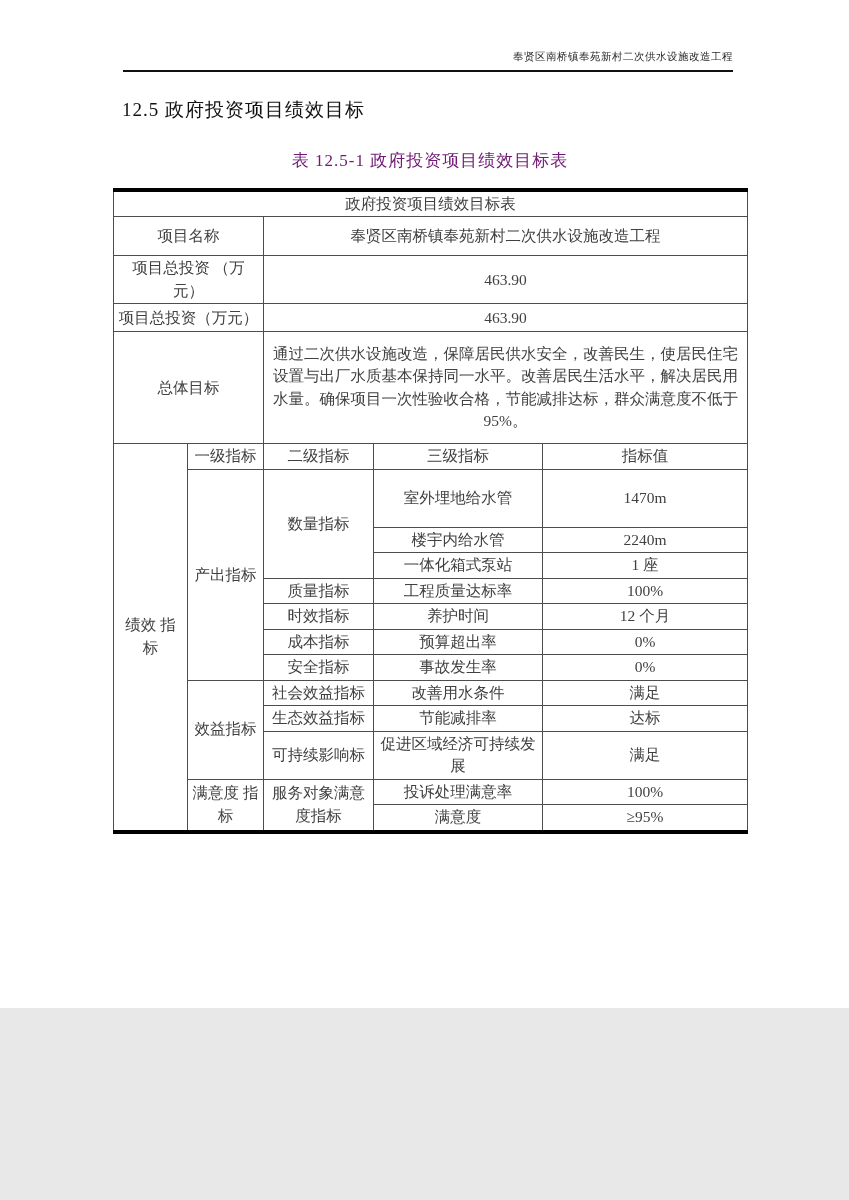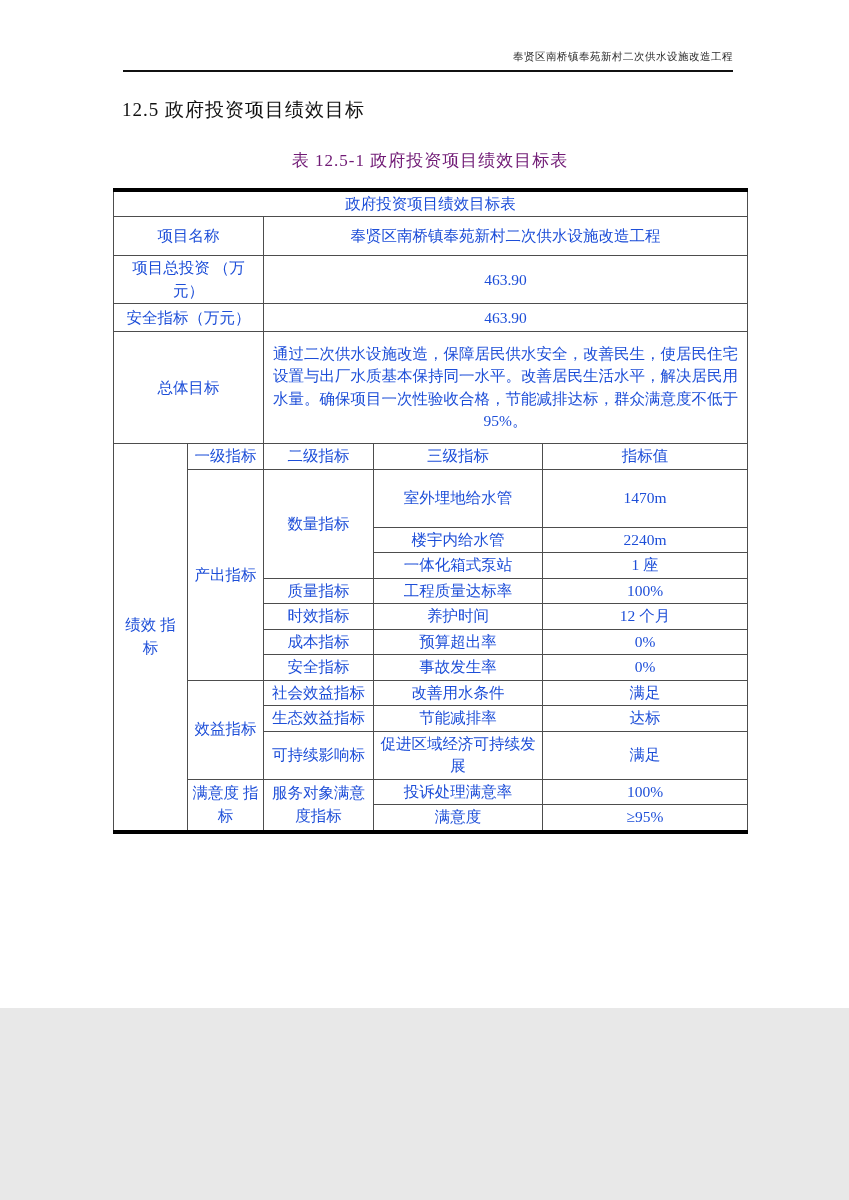--- a/index.html
+++ b/index.html
@@ -59,21 +59,21 @@
     border-top: 4px solid #000;
     border-bottom: 4px solid #000;
     font-size: 15.5px;
   }
   table.perf td {
     border: 1px solid #4d4d4d;
     text-align: center;
     vertical-align: middle;
     padding: 1px 4px;
     line-height: 1.45;
-    color: #1d4ed8;
+    color: #404040;
   }
   td.lbl { padding: 0 10px; }
   td.goal {
     padding: 2px 6px;
     line-height: 1.78;
     text-align: center;
   }
   td.corner { line-height: 1.6; }
   .h24{height:24px}.h39{height:39px}.h38{height:38px}.h28{height:28px}
   .h112{height:112px}.h25{height:25px}.h58{height:58px}.h21{height:21px}
@@ -117,21 +117,21 @@
       </tr>
       <tr class="h39">
         <td colspan="2" class="lbl">项目名称</td>
         <td colspan="3">奉贤区南桥镇奉苑新村二次供水设施改造工程</td>
       </tr>
       <tr class="h38">
         <td colspan="2" class="lbl">项目总投资 （万元）</td>
         <td colspan="3">463.90</td>
       </tr>
       <tr class="h28">
-        <td colspan="2" class="lbl">安全指标（万元）</td>
+        <td colspan="2" class="lbl">项目总投资（万元）</td>
         <td colspan="3">463.90</td>
       </tr>
       <tr class="h112">
         <td colspan="2" class="lbl">总体目标</td>
         <td colspan="3" class="goal">通过二次供水设施改造，保障居民供水安全，改善民生，使居民住宅设置与出厂水质基本保持同一水平。改善居民生活水平，解决居民用水量。确保项目一次性验收合格，节能减排达标，群众满意度不低于95%。</td>
       </tr>
       <tr class="h25">
         <td rowspan="13" class="corner">绩效 指标</td>
         <td>一级指标</td>
         <td>二级指标</td>

